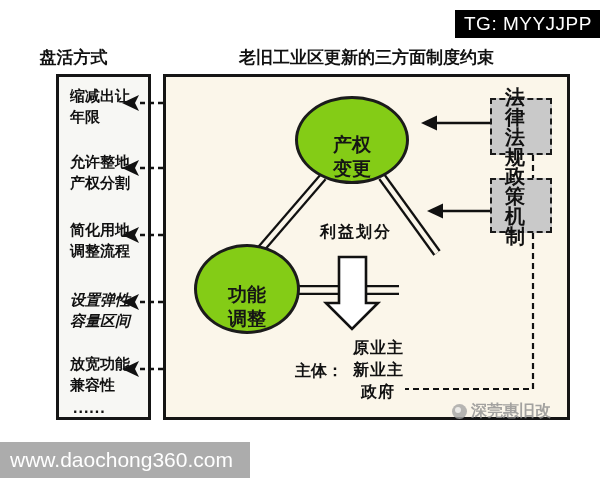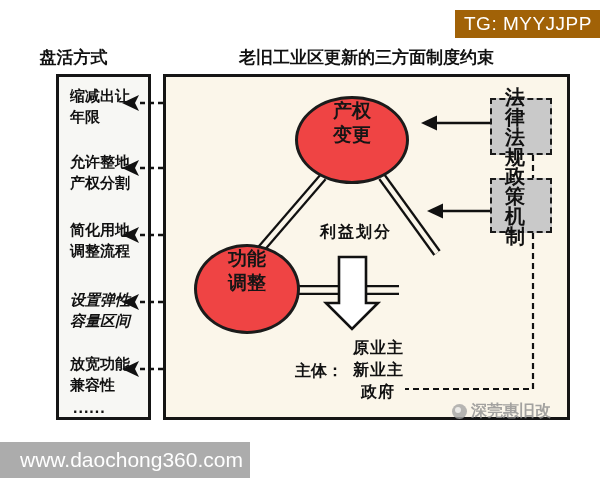--- a/index.html
+++ b/index.html
@@ -1,41 +1,41 @@
 <!DOCTYPE html>
 <html><head>
 <meta charset="utf-8">
 <style>
   * { margin:0; padding:0; box-sizing:border-box; }
   body { background:#fff; font-family:"Liberation Sans","DejaVu Sans",sans-serif; }
   .stage { position:relative; width:600px; height:480px; background:#ffffff; overflow:hidden; }
 
   .tg-badge { position:absolute; left:455px; top:10px; width:145px; height:28px;
-    background:#a16207; color:#fff; font-size:19px; line-height:28px; padding-left:9px;
+    background:#000000; color:#fff; font-size:19px; line-height:28px; padding-left:9px;
     letter-spacing:0.5px; }
 
   .sidebar-title { position:absolute; left:26px; top:46px; width:95px; text-align:center;
     font-size:17px; font-weight:bold; color:#111; }
   .main-title { position:absolute; left:163px; top:46px; width:407px; text-align:center;
     font-size:17px; font-weight:bold; color:#111; }
 
   .sidebar-box { position:absolute; left:26px; top:74px; width:95px; height:346px;
     border:3px solid #151515; background:#f7f7f4;margin-left:30px; }
   .sb-item { position:absolute; left:11px; width:66px; font-size:15px; font-weight:bold;
     line-height:21px; color:#111; word-break:break-all; }
   .sb-dots { position:absolute; left:14px; font-size:16px; font-weight:bold; color:#111;
     letter-spacing:1px; }
 
   .main-box { position:absolute; left:163px; top:74px; width:407px; height:346px;
     border:3px solid #151515; background:#fbf6ea; }
 
   svg.overlay { position:absolute; left:0; top:0; width:600px; height:480px; }
 
   .node { position:absolute; border:3px solid #1b1b1b; border-radius:50%;
-    background:#ef4444; display:flex; align-items:flex-start; justify-content:center; }
+    background:#84cc16; display:flex; align-items:flex-end; justify-content:center; }
   .node span { display:block; width:44px; text-align:center; font-size:19px; font-weight:bold;
     line-height:24px; color:#151515; word-break:break-all; }
   .node-top   { left:295px; top:96px;  width:114px; height:88px; }
   .node-left  { left:194px; top:244px; width:106px; height:90px; }
   .node-right { left:397px; top:246px; width:110px; height:90px; }
 
   .cbox { position:absolute; left:490px; width:62px; background:#c9c9c9;
     border:2px dashed #1a1a1a; display:flex; align-items:center; justify-content:center; }
   .cbox span { display:block; width:32px; text-align:left; font-size:20px; font-weight:bold;
     line-height:20px; color:#111; word-break:break-all; }
@@ -53,21 +53,21 @@
 
   .watermark { position:absolute; left:452px; top:401px; display:flex; align-items:center;
     gap:4px; color:#8e8e8e; opacity:.8; z-index:5; }
   .wm-icon { width:15px; height:15px; border-radius:50%; background:#a5a5a5;
     position:relative; flex:0 0 auto; }
   .wm-icon::after { content:""; position:absolute; left:3px; top:3px; width:6px; height:6px;
     border-radius:50%; background:#e6e6e6; }
   .wm-text { font-size:16px; font-weight:bold; white-space:nowrap; }
 
   .footer-bar { position:absolute; left:0; top:442px; width:250px; height:36px;
-    background:#acacac; color:#fff; font-size:21px; line-height:36px; padding-left:20px; }
+    background:#acacac; color:#fff; font-size:21px; line-height:36px; padding-left:10px; }
 </style>
 </head>
 <body>
 
 <div class="stage">
 
   <div class="tg-badge">TG: MYYJJPP</div>
 
   <div class="sidebar-title">盘活方式</div>
   <div class="main-title">老旧工业区更新的三方面制度约束</div>

